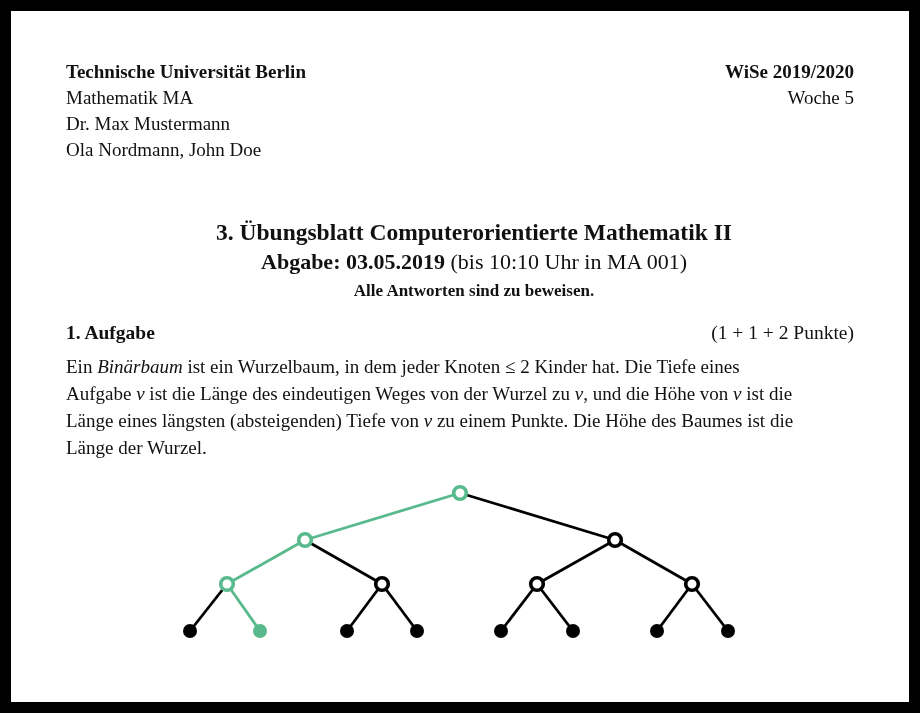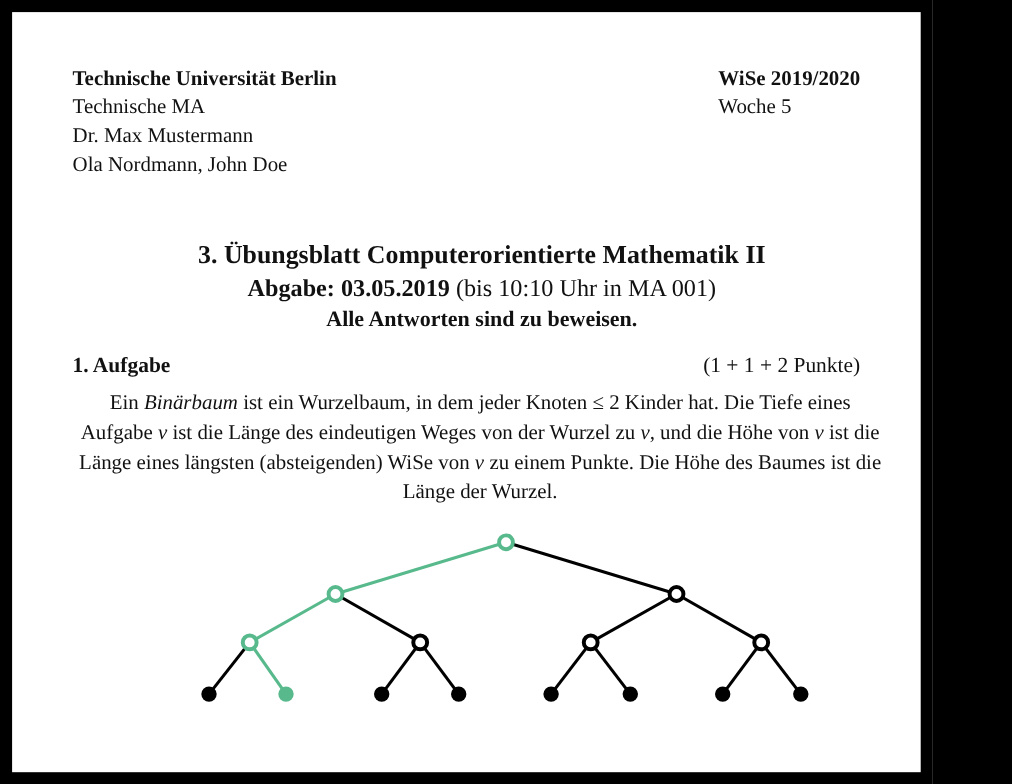--- a/index.html
+++ b/index.html
@@ -2,21 +2,21 @@
 <html><head>
 <meta charset="utf-8">
 <style>
   html, body {
     margin: 0;
     padding: 0;
     background: #000;
   }
   .page {
     position: relative;
-    width: 848px;
+    width: 920px;
     height: 713px;
     box-sizing: border-box;
     background: #ffffff;
     border: 11px solid #000000;
     font-family: "Liberation Serif", "DejaVu Serif", serif;
     color: #111111;
     overflow: hidden;
   }
   
   .header {
@@ -29,21 +29,21 @@
     font-size: 19px;
     line-height: 26px;
     white-space: nowrap;
   }
   .bold { font-weight: bold; }
   .italic { font-style: italic; }
   .header-right {
     position: absolute;
     top: 0;
     right: 0;
-    text-align: left;
+    text-align: right;
   }
   .header-right .hline {
     font-size: 19px;
     line-height: 26px;
     white-space: nowrap;
   }
   
   .title-block {
     position: absolute;
     top: 206px;
@@ -55,21 +55,21 @@
   .doc-title {
     font-size: 23.5px;
     font-weight: bold;
     line-height: 30px;
   }
   .deadline {
     font-size: 22px;
     line-height: 29px;
   }
   .note {
-    font-size: 20px;
+    font-size: 17px;
     font-weight: bold;
     line-height: 29px;
   }
   
   .task-row {
     position: absolute;
     top: 308px;
     left: 55px;
     right: 55px;
     display: flex;
@@ -78,21 +78,20 @@
     line-height: 28px;
     gap: 43px;
   }
   .task-label { font-weight: bold; }
   
   .paragraph {
     position: absolute;
     top: 342px;
     left: 55px;
     right: 30px;
-    text-align: center;
   }
   .pline {
     font-size: 19px;
     line-height: 27px;
     white-space: nowrap;
   }
   
   .tree-figure {
     position: absolute;
     top: 459px;
@@ -100,21 +99,21 @@
   }
 </style>
 </head>
 <body>
 
 <div class="page">
 
   <div class="header">
     <div class="header-left">
       <div class="hline bold">Technische Universität Berlin</div>
-      <div class="hline">Technische MA</div>
+      <div class="hline">Mathematik MA</div>
       <div class="hline">Dr. Max Mustermann</div>
       <div class="hline">Ola Nordmann, John Doe</div>
     </div>
     <div class="header-right">
       <div class="hline bold">WiSe 2019/2020</div>
       <div class="hline">Woche 5</div>
     </div>
   </div>
 
   <div class="title-block">
@@ -124,21 +123,21 @@
   </div>
 
   <div class="task-row">
     <span class="task-label">1. Aufgabe</span>
     <span class="task-points">(1 + 1 + 2 Punkte)</span>
   </div>
 
   <div class="paragraph">
     <div class="pline"><span>Ein </span><span class="italic">Binärbaum</span><span> ist ein Wurzelbaum, in dem jeder Knoten ≤ 2 Kinder hat. Die Tiefe eines</span></div>
     <div class="pline"><span>Aufgabe </span><span class="italic">v</span><span> ist die Länge des eindeutigen Weges von der Wurzel zu </span><span class="italic">v</span><span>, und die Höhe von </span><span class="italic">v</span><span> ist die</span></div>
-    <div class="pline"><span>Länge eines längsten (absteigenden) WiSe von </span><span class="italic">v</span><span> zu einem Punkte. Die Höhe des Baumes ist die</span></div>
+    <div class="pline"><span>Länge eines längsten (absteigenden) Tiefe von </span><span class="italic">v</span><span> zu einem Punkte. Die Höhe des Baumes ist die</span></div>
     <div class="pline"><span>Länge der Wurzel.</span></div>
   </div>
 
   <svg id="tree-svg" class="tree-figure" width="898" height="185" viewBox="11 470 898 185" xmlns="http://www.w3.org/2000/svg">
       <line x1="460" y1="493" x2="305" y2="540" stroke="#58ba8c" stroke-width="2.8"></line>
       <line x1="460" y1="493" x2="615" y2="540" stroke="#000000" stroke-width="2.8"></line>
       <line x1="305" y1="540" x2="227" y2="584" stroke="#58ba8c" stroke-width="2.8"></line>
       <line x1="305" y1="540" x2="382" y2="584" stroke="#000000" stroke-width="2.8"></line>
       <line x1="615" y1="540" x2="537" y2="584" stroke="#000000" stroke-width="2.8"></line>
       <line x1="615" y1="540" x2="692" y2="584" stroke="#000000" stroke-width="2.8"></line>

